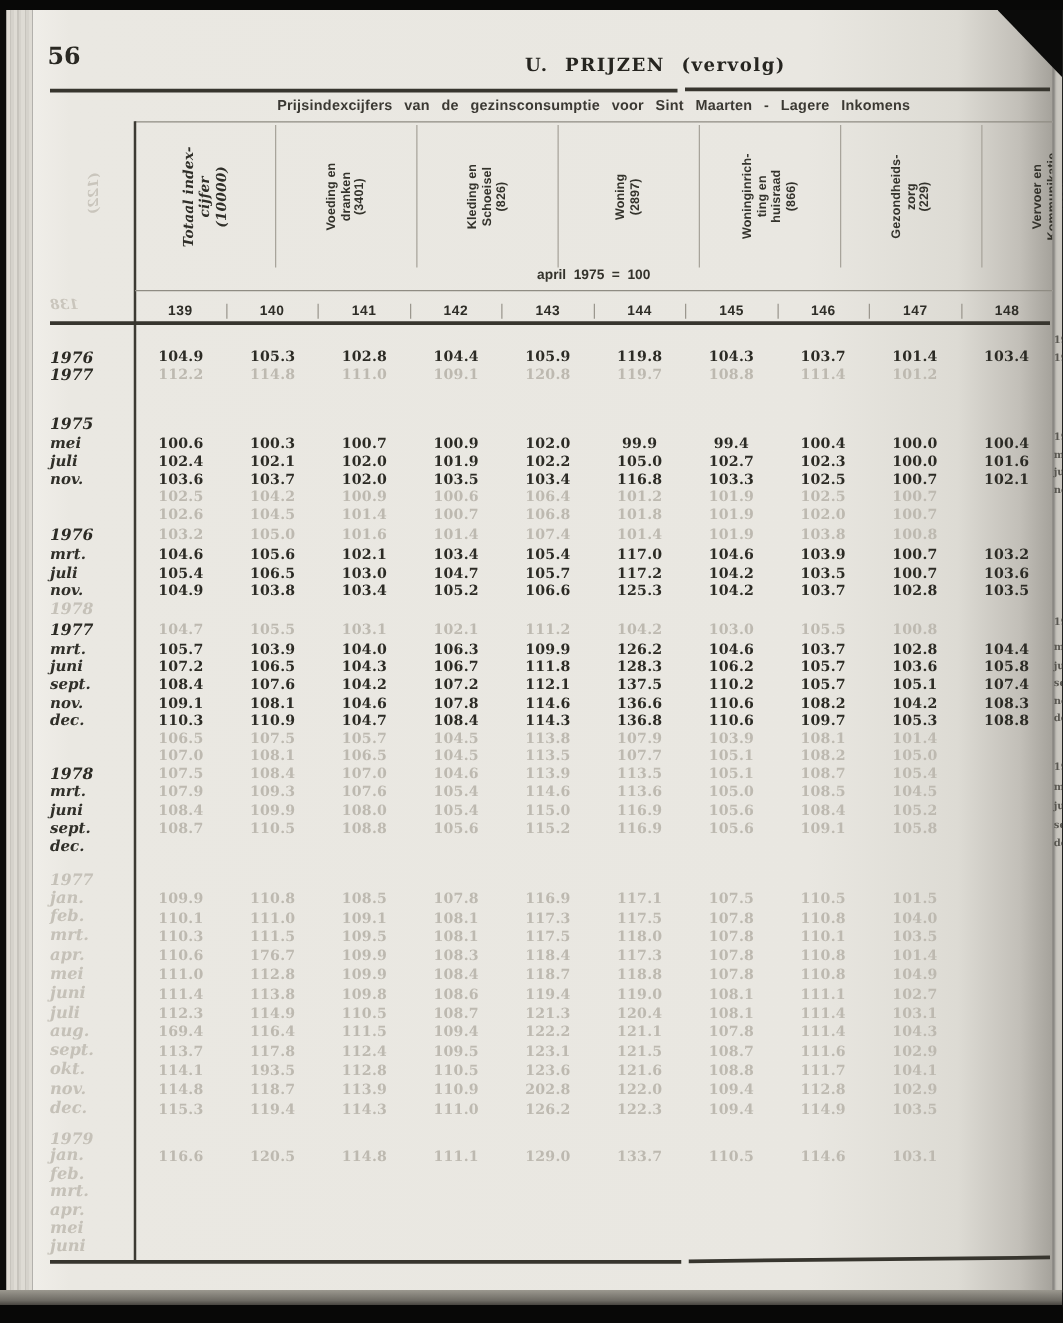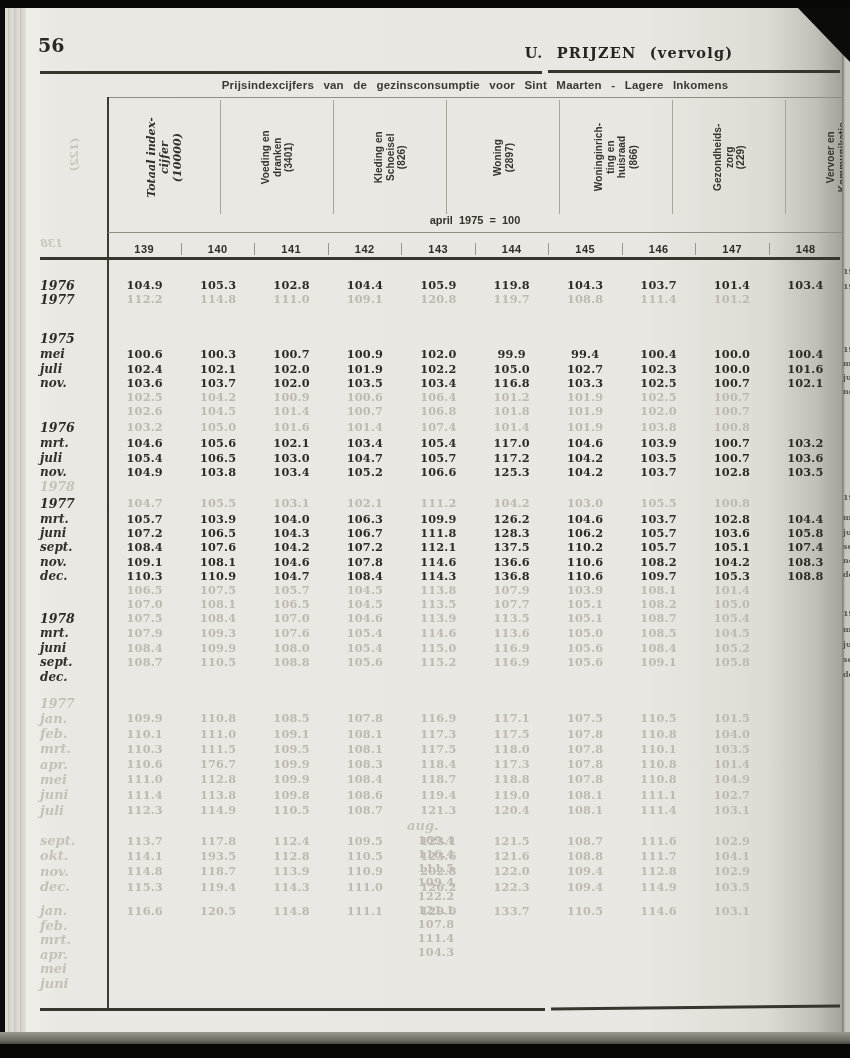--- a/index.html
+++ b/index.html
@@ -15,21 +15,21 @@
   .sliver{position:absolute;left:842px;top:8px;width:8px;height:1026px;background:#c9c6bf;
     box-shadow:inset 2px 0 2px rgba(0,0,0,.35);overflow:hidden;}
   .corner-tr{position:absolute;left:798px;top:8px;width:52px;height:54px;background:#0b0b0a;
     clip-path:polygon(0 0,100% 0,100% 100%);}
   .bottom-strip{position:absolute;left:0;top:1032px;width:850px;height:14px;
     background:linear-gradient(180deg,#9b988f 0,#6e6b64 60%,#33312c 100%);}
   .bottom-black{position:absolute;left:0;top:1044px;width:850px;height:14px;background:#080807;}
   .top-black{position:absolute;left:0;top:0;width:850px;height:8px;background:#080807;}
   .page-number{position:absolute;left:38px;top:34px;font-family:"DejaVu Serif",serif;
     font-weight:600;font-size:19px;color:#2a2923;}
-  .section-header{position:absolute;left:420px;top:44px;width:418px;text-align:center;
+  .section-header{position:absolute;left:420px;top:44px;width:418px;text-align:left;
     font-family:"DejaVu Serif",serif;font-weight:700;font-size:14.5px;letter-spacing:1.2px;
     word-spacing:7px;color:#262520;}
   .rule{position:absolute;background:#37352e;}
   .rule-thin{position:absolute;background:#8f8c83;height:1px;}
   .vrule{position:absolute;width:2px;background:#3c3a33;}
   .table-title{position:absolute;left:108px;top:79px;width:734px;text-align:center;
     font-weight:700;font-size:11.5px;color:#3b3933;word-spacing:6px;letter-spacing:.2px;}
   
   .headers{position:absolute;left:108px;top:100px;width:734px;height:114px;display:flex;}
   .hcell{flex:1;display:flex;align-items:center;justify-content:center;position:relative;}
@@ -583,21 +583,21 @@
           <div class="vcell ghost">114.9</div>
           <div class="vcell ghost">110.5</div>
           <div class="vcell ghost">108.7</div>
           <div class="vcell ghost">121.3</div>
           <div class="vcell ghost">120.4</div>
           <div class="vcell ghost">108.1</div>
           <div class="vcell ghost">111.4</div>
           <div class="vcell ghost">103.1</div>
           <div class="vcell ghost"></div>
         </div>
-        <div class="trow" style="height: 15.3px; flex-direction: column;">
+        <div class="trow" style="height: 15.3px;">
           <div class="stub gmonth">aug.</div>
           <div class="vcell ghost">169.4</div>
           <div class="vcell ghost">116.4</div>
           <div class="vcell ghost">111.5</div>
           <div class="vcell ghost">109.4</div>
           <div class="vcell ghost">122.2</div>
           <div class="vcell ghost">121.1</div>
           <div class="vcell ghost">107.8</div>
           <div class="vcell ghost">111.4</div>
           <div class="vcell ghost">104.3</div>
@@ -650,20 +650,33 @@
           <div class="vcell ghost">111.0</div>
           <div class="vcell ghost">126.2</div>
           <div class="vcell ghost">122.3</div>
           <div class="vcell ghost">109.4</div>
           <div class="vcell ghost">114.9</div>
           <div class="vcell ghost">103.5</div>
           <div class="vcell ghost"></div>
         </div>
       </div>
       <div class="sec" style="margin-top: 9px;">
+        <div class="trow" style="height: 14px;">
+          <div class="stub gyear">1979</div>
+          <div class="vcell ghost"></div>
+          <div class="vcell ghost"></div>
+          <div class="vcell ghost"></div>
+          <div class="vcell ghost"></div>
+          <div class="vcell ghost"></div>
+          <div class="vcell ghost"></div>
+          <div class="vcell ghost"></div>
+          <div class="vcell ghost"></div>
+          <div class="vcell ghost"></div>
+          <div class="vcell ghost"></div>
+        </div>
         <div class="trow" style="height: 14.6px;">
           <div class="stub gmonth">jan.</div>
           <div class="vcell ghost">116.6</div>
           <div class="vcell ghost">120.5</div>
           <div class="vcell ghost">114.8</div>
           <div class="vcell ghost">111.1</div>
           <div class="vcell ghost">129.0</div>
           <div class="vcell ghost">133.7</div>
           <div class="vcell ghost">110.5</div>
           <div class="vcell ghost">114.6</div>

